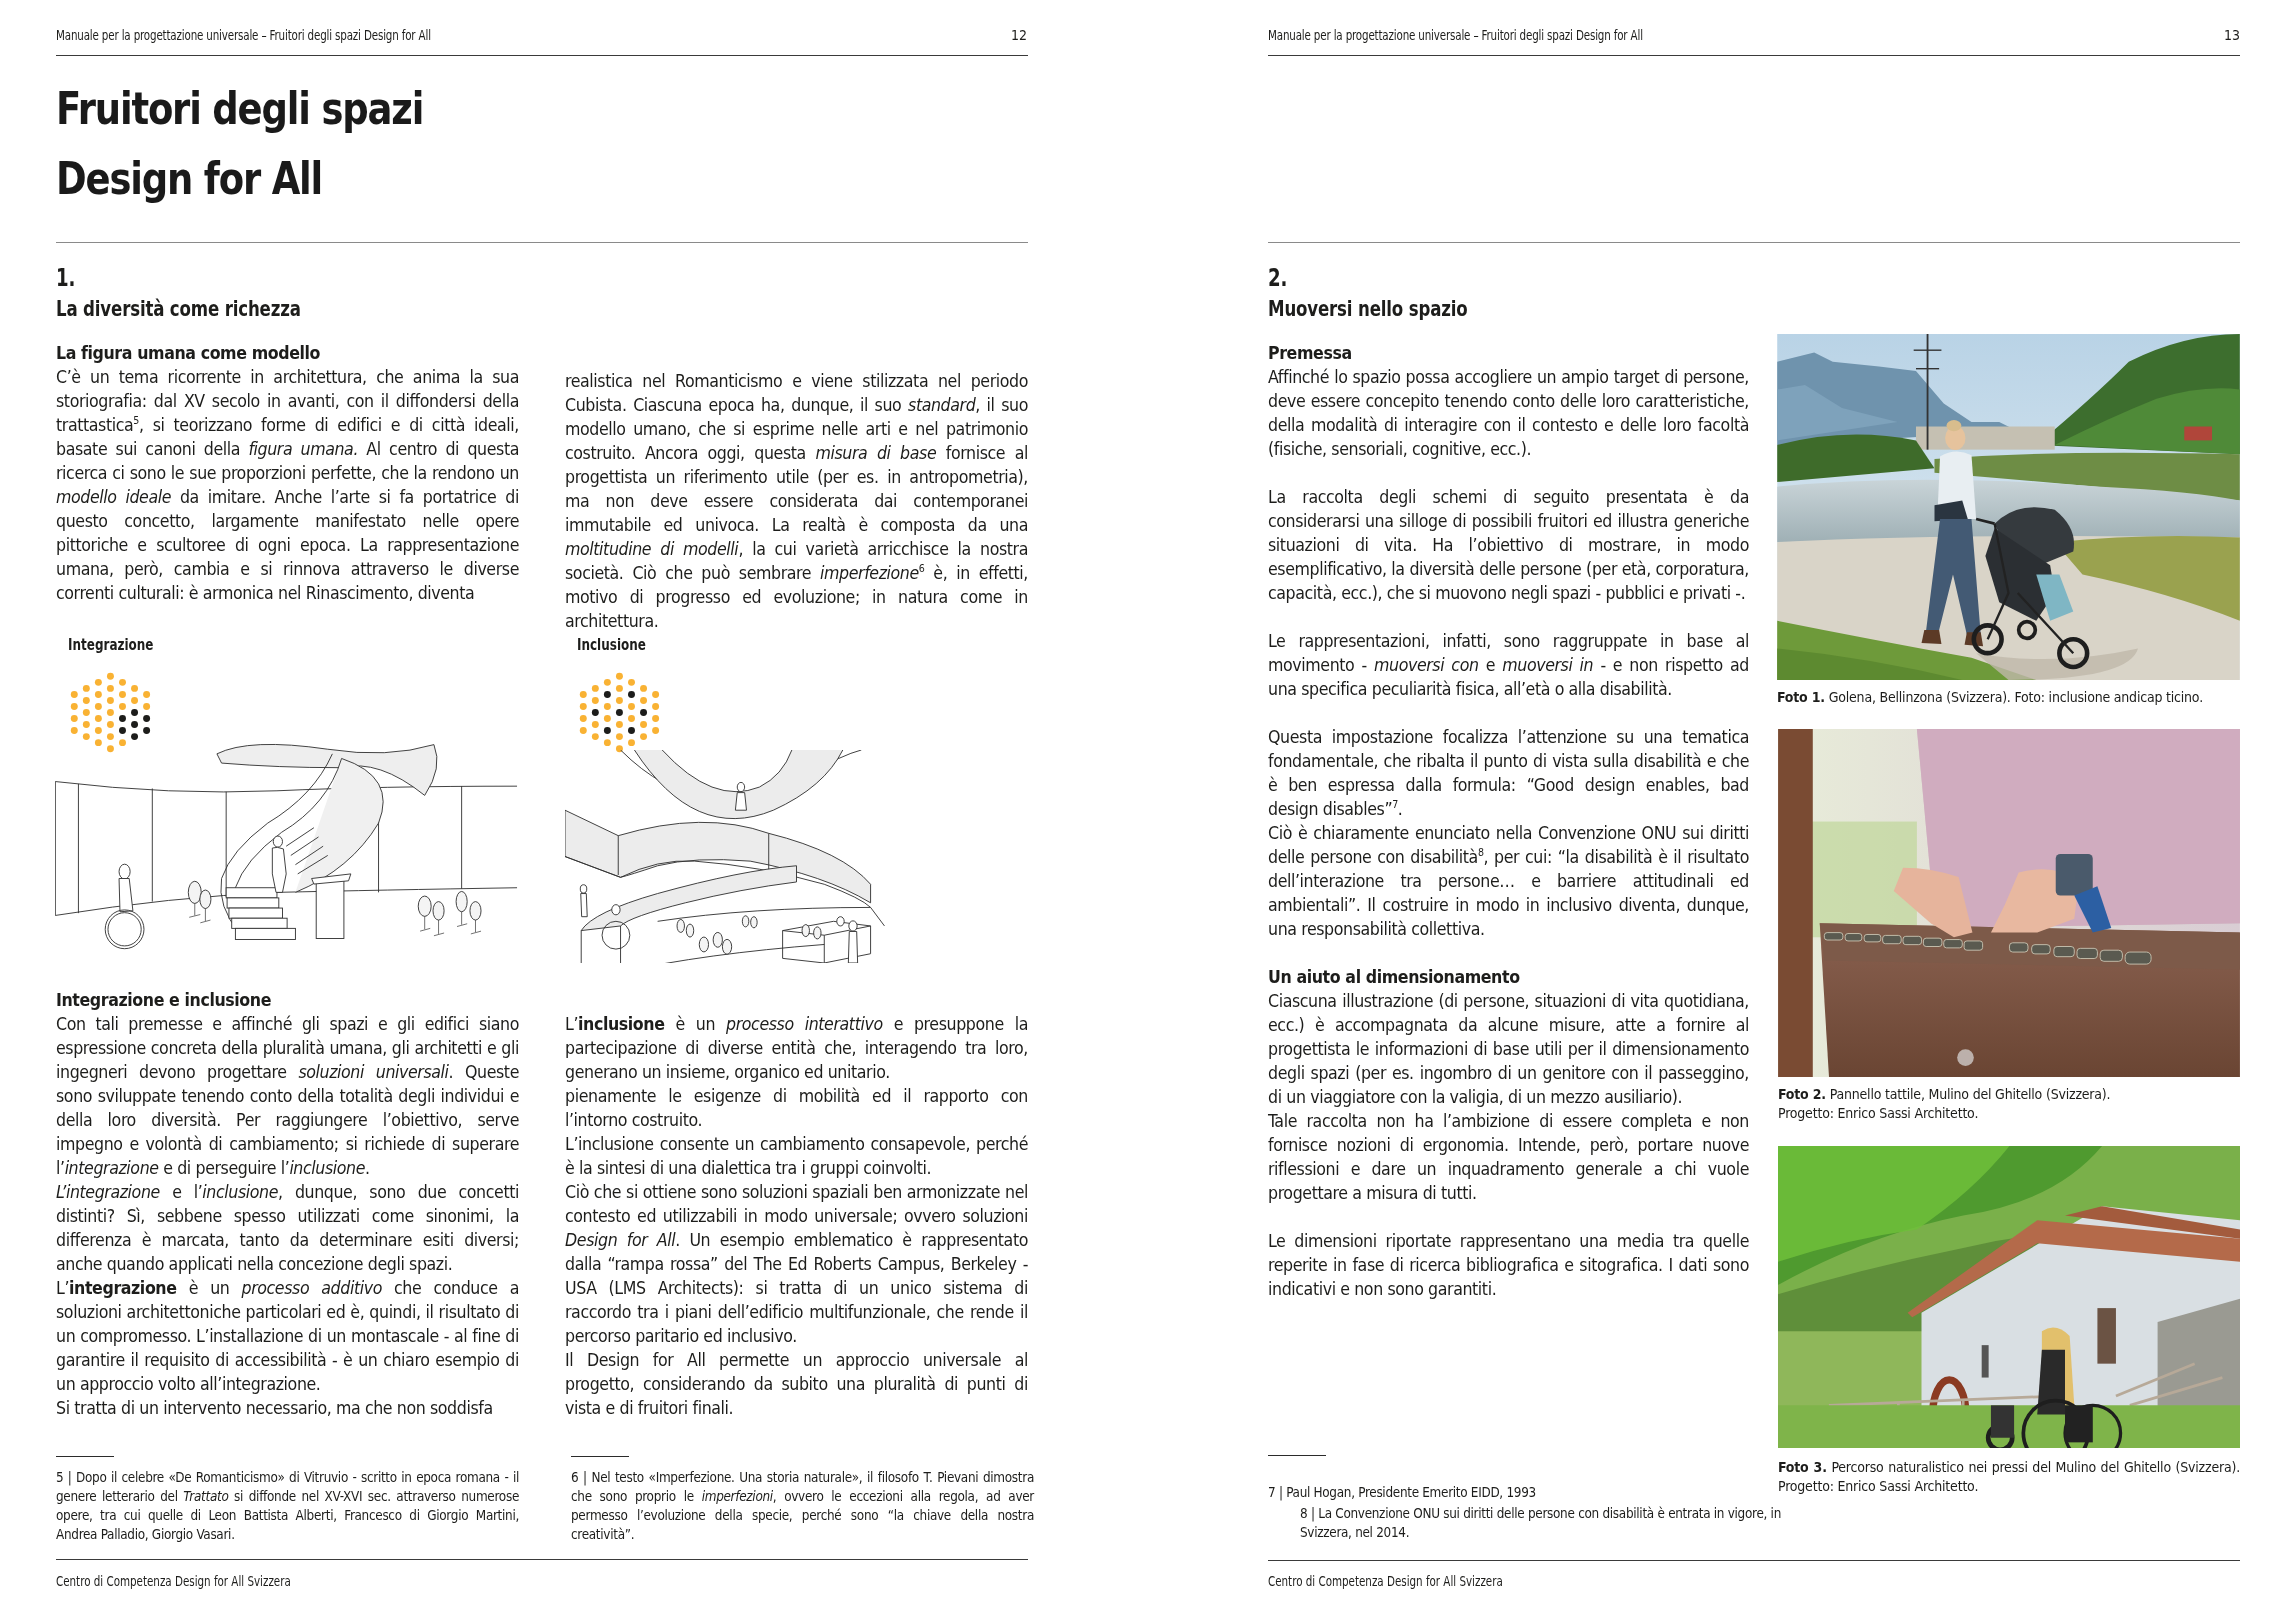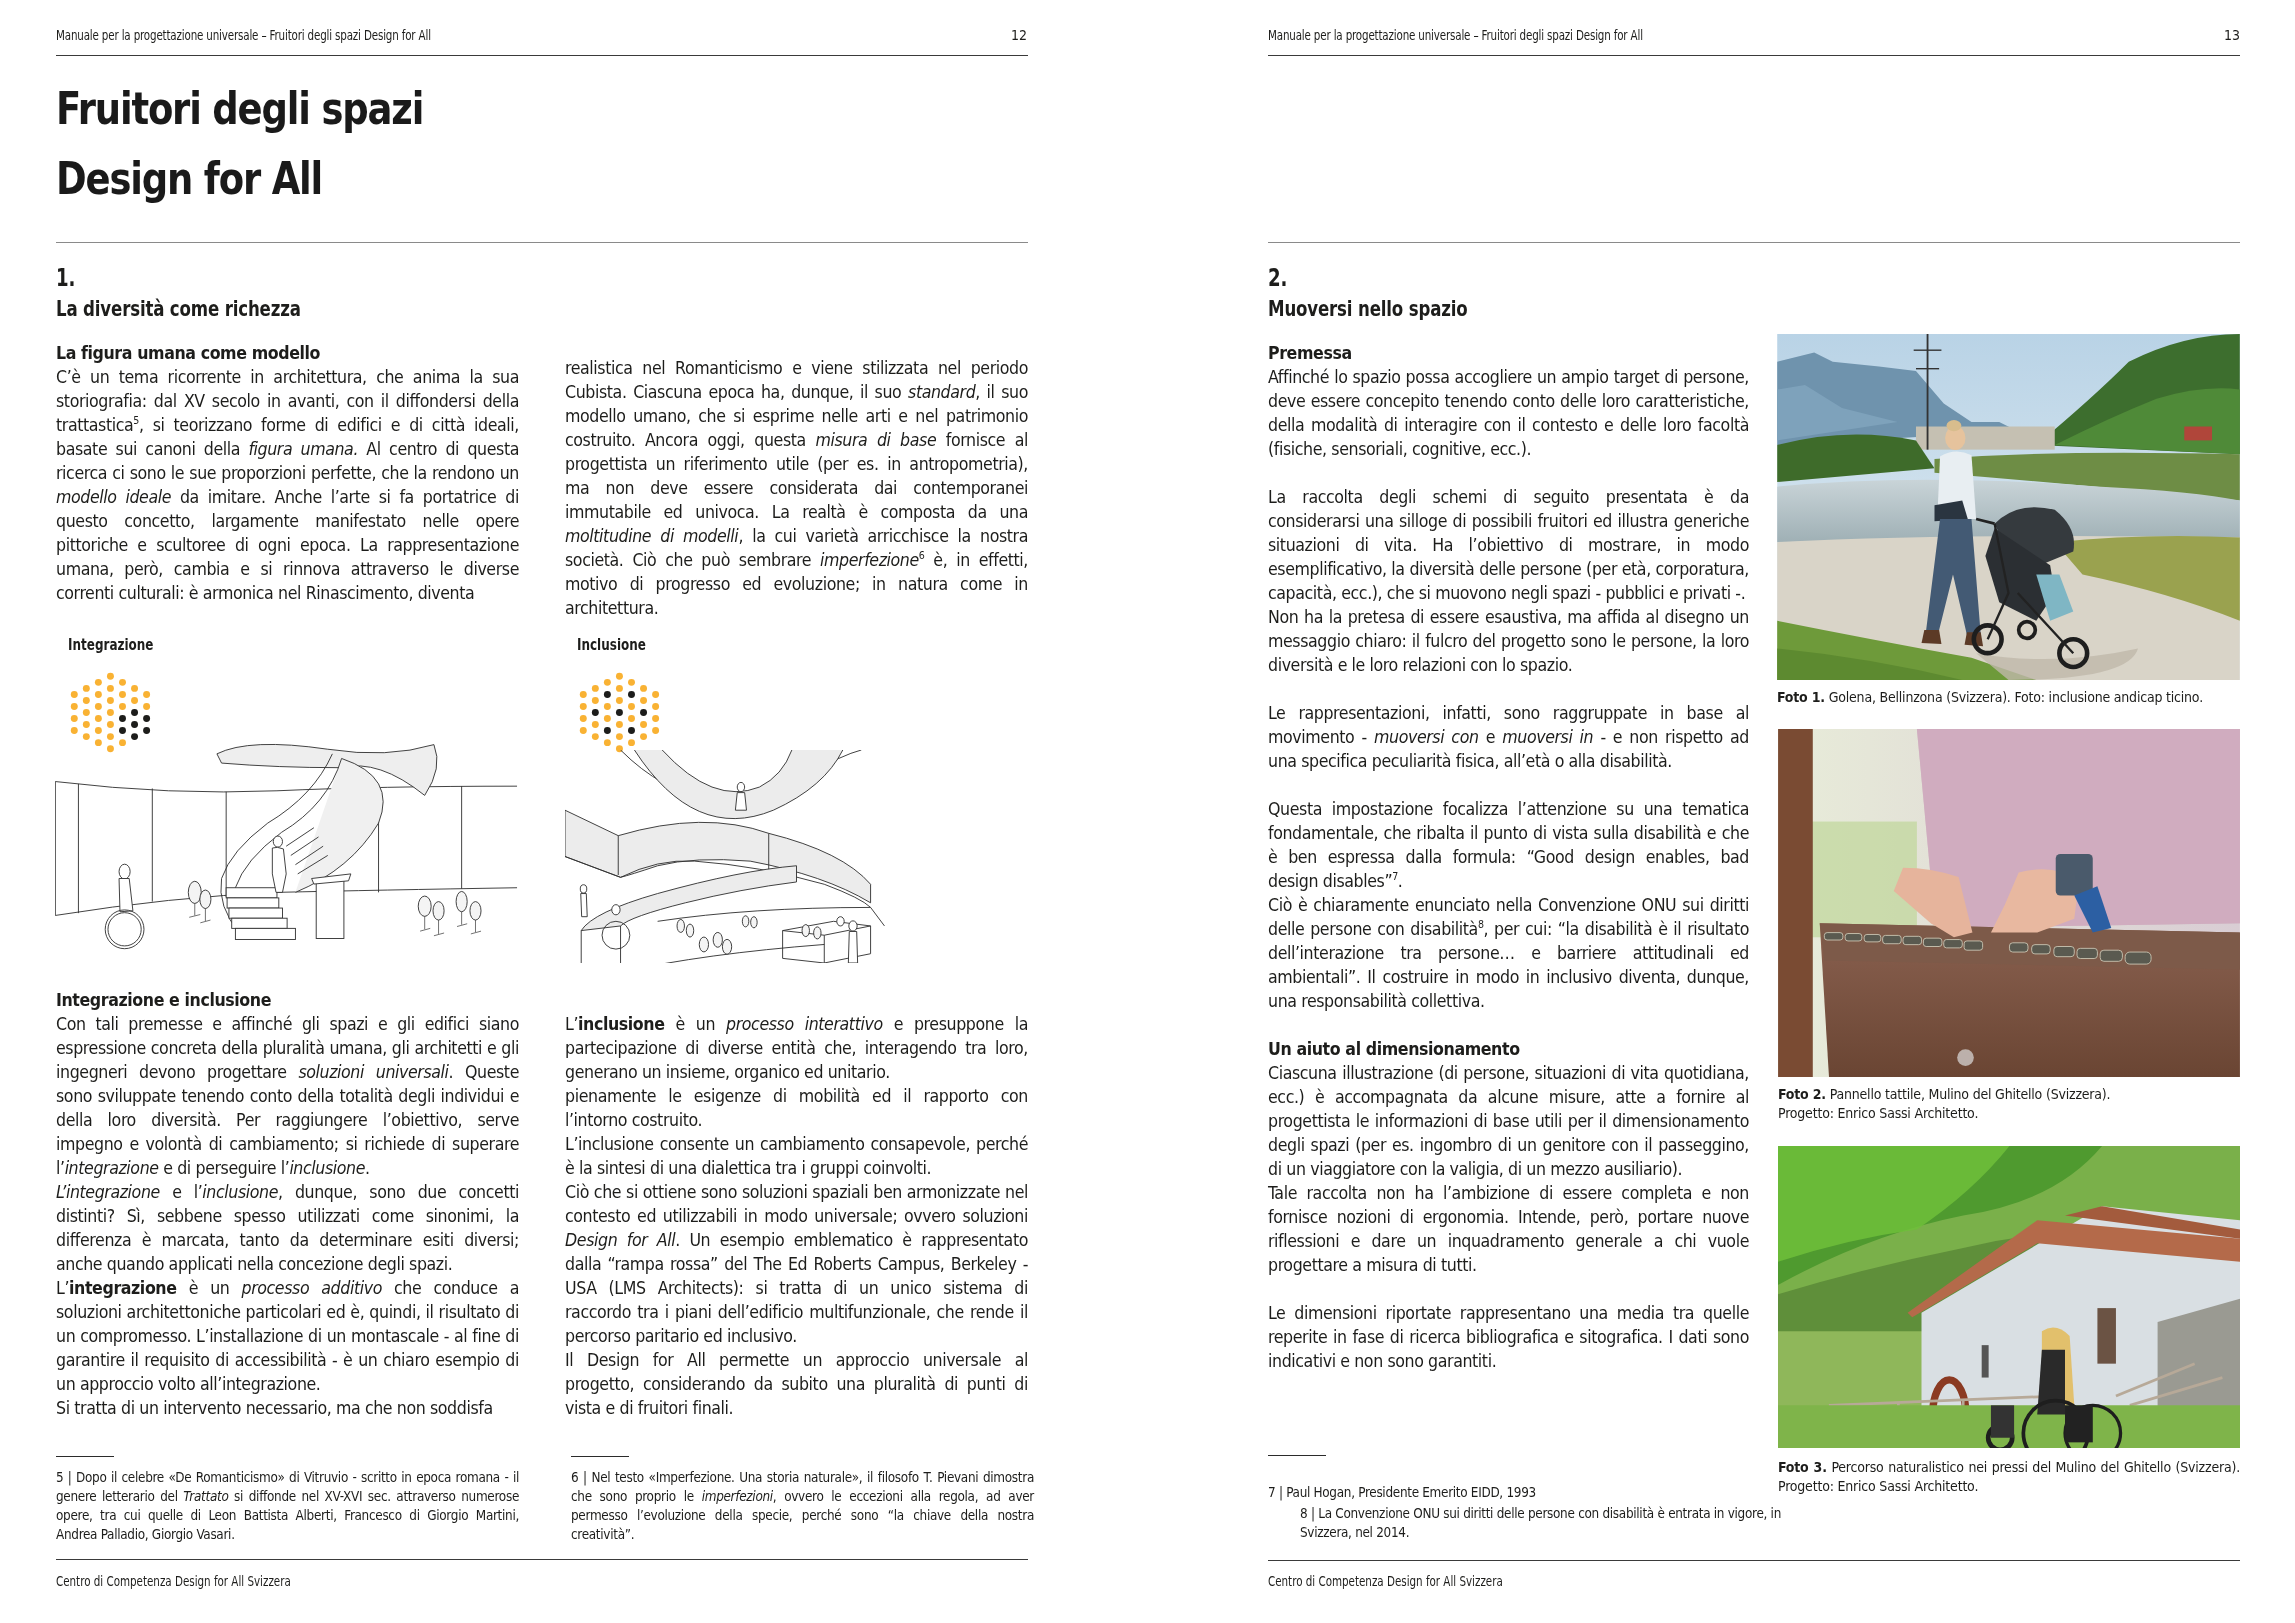--- a/index.html
+++ b/index.html
@@ -42,21 +42,21 @@
   <div class="rule thin" style="left:56px; top:242px; width:972px;"></div>
 
   <div class="abs sec-num" style="left:56px; top:264px;">1.</div>
   <div class="abs sec-title" style="left:56px; top:296px;">La diversità come richezza</div>
 
   <div class="col" style="left:56px; top:341px; width:463px;">
     <span class="sub">La figura umana come modello</span>
     <p><span>C’è un tema ricorrente in architettura, che anima la sua storiografia: dal XV secolo in avanti, con il diffondersi della trattastica</span><sup>5</sup><span>, si teorizzano forme di edifici e di città ideali, basate sui canoni della </span><em>figura umana.</em><span> Al centro di questa ricerca ci sono le sue proporzioni perfette, che la rendono un </span><em>modello ideale</em><span> da imitare. Anche l’arte si fa portatrice di questo concetto, largamente manifestato nelle opere pittoriche e scultoree di ogni epoca. La rappresentazione umana, però, cambia e si rinnova attraverso le diverse correnti culturali: è armonica nel Rinascimento, diventa</span></p>
   </div>
 
-  <div class="col" style="left:565px; top:356px; width:463px;">
+  <div class="col" style="left:565px; top:369px; width:463px;">
     <p><span>realistica nel Romanticismo e viene stilizzata nel periodo Cubista. Ciascuna epoca ha, dunque, il suo </span><em>standard</em><span>, il suo modello umano, che si esprime nelle arti e nel patrimonio costruito. Ancora oggi, questa </span><em>misura di base</em><span> fornisce al progettista un riferimento utile (per es. in antropometria), ma non deve essere considerata dai contemporanei immutabile ed univoca. La realtà è composta da una </span><em>moltitudine di modelli</em><span>, la cui varietà arricchisce la nostra società. Ciò che può sembrare </span><em>imperfezione</em><sup>6</sup><span> è, in effetti, motivo di progresso ed evoluzione; in natura come in architettura.</span></p>
   </div>
 
   <div class="abs fig-label" style="left:68px; top:635px;">Integrazione</div>
   <div class="abs fig-label" style="left:577px; top:635px;">Inclusione</div>
 
   <svg class="abs" id="dots-int" style="left:65px; top:666px;" width="102" height="93" viewBox="0 0 220 200">
       <circle cx="20" cy="61" r="7.5" fill="#f9b233"></circle>
       <circle cx="20" cy="87" r="7.5" fill="#f9b233"></circle>
       <circle cx="20" cy="113" r="7.5" fill="#f9b233"></circle>
@@ -273,21 +273,20 @@
 
   <div class="rule thin" style="left:120px; top:242px; width:972px;"></div>
 
   <div class="abs sec-num" style="left:120px; top:264px;">2.</div>
   <div class="abs sec-title" style="left:120px; top:296px;">Muoversi nello spazio</div>
 
   <div class="col" style="left:120px; top:341px; width:481px;">
     <span class="sub">Premessa</span>
     <p>Affinché lo spazio possa accogliere un ampio target di persone, deve essere concepito tenendo conto delle loro caratteristiche, della modalità di interagire con il contesto e delle loro facoltà (fisiche, sensoriali, cognitive, ecc.).</p>
     <p class="gap">La raccolta degli schemi di seguito presentata è da considerarsi una silloge di possibili fruitori ed illustra generiche situazioni di vita. Ha l’obiettivo di mostrare, in modo esemplificativo, la diversità delle persone (per età, corporatura, capacità, ecc.), che si muovono negli spazi - pubblici e privati -.</p>
-    <p>Non ha la pretesa di essere esaustiva, ma affida al disegno un messaggio chiaro: il fulcro del progetto sono le persone, la loro diversità e le loro relazioni con lo spazio.</p>
     <p class="gap"><span>Le rappresentazioni, infatti, sono raggruppate in base al movimento - </span><em>muoversi con</em><span> e </span><em>muoversi in</em><span> - e non rispetto ad una specifica peculiarità fisica, all’età o alla disabilità.</span></p>
     <p class="gap"><span>Questa impostazione focalizza l’attenzione su una tematica fondamentale, che ribalta il punto di vista sulla disabilità e che è ben espressa dalla formula: “Good design enables, bad design disables”</span><sup>7</sup><span>.</span></p>
     <p><span>Ciò è chiaramente enunciato nella Convenzione ONU sui diritti delle persone con disabilità</span><sup>8</sup><span>, per cui: “la disabilità è il risultato dell’interazione tra persone… e barriere attitudinali ed ambientali”. Il costruire in modo in inclusivo diventa, dunque, una responsabilità collettiva.</span></p>
     <span class="sub" style="margin-top:24px;">Un aiuto al dimensionamento</span>
     <p>Ciascuna illustrazione (di persone, situazioni di vita quotidiana, ecc.) è accompagnata da alcune misure, atte a fornire al progettista le informazioni di base utili per il dimensionamento degli spazi (per es. ingombro di un genitore con il passeggino, di un viaggiatore con la valigia, di un mezzo ausiliario).</p>
     <p>Tale raccolta non ha l’ambizione di essere completa e non fornisce nozioni di ergonomia. Intende, però, portare nuove riflessioni e dare un inquadramento generale a chi vuole progettare a misura di tutti.</p>
     <p class="gap">Le dimensioni riportate rappresentano una media tra quelle reperite in fase di ricerca bibliografica e sitografica. I dati sono indicativi e non sono garantiti.</p>
   </div>
 
   <div class="photo" style="left:629px; top:334px; width:463px; height:346px;">

